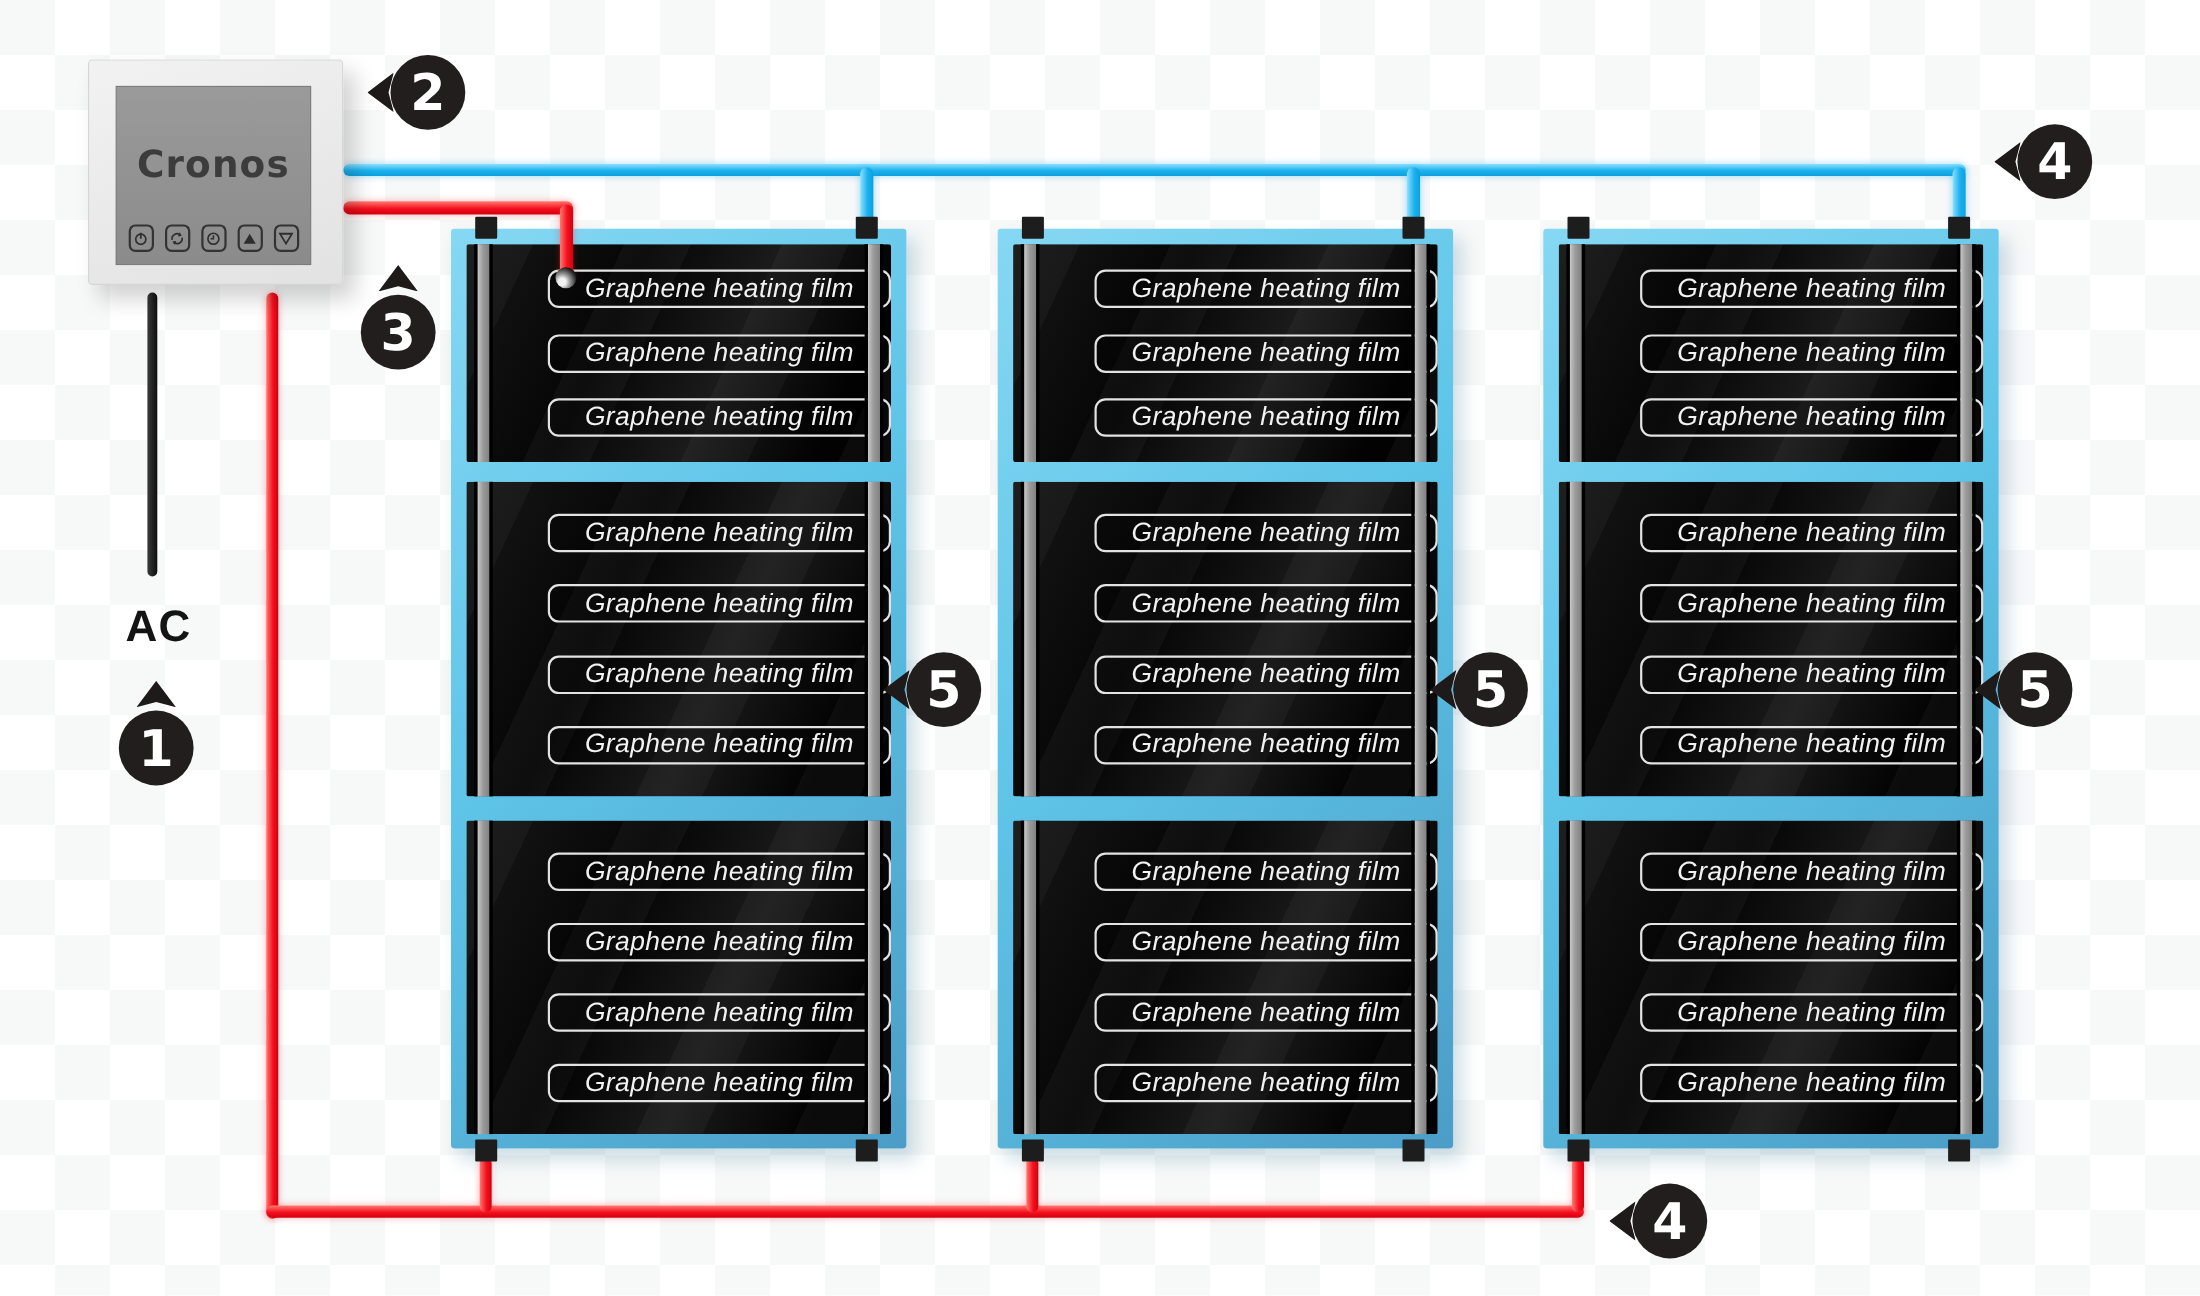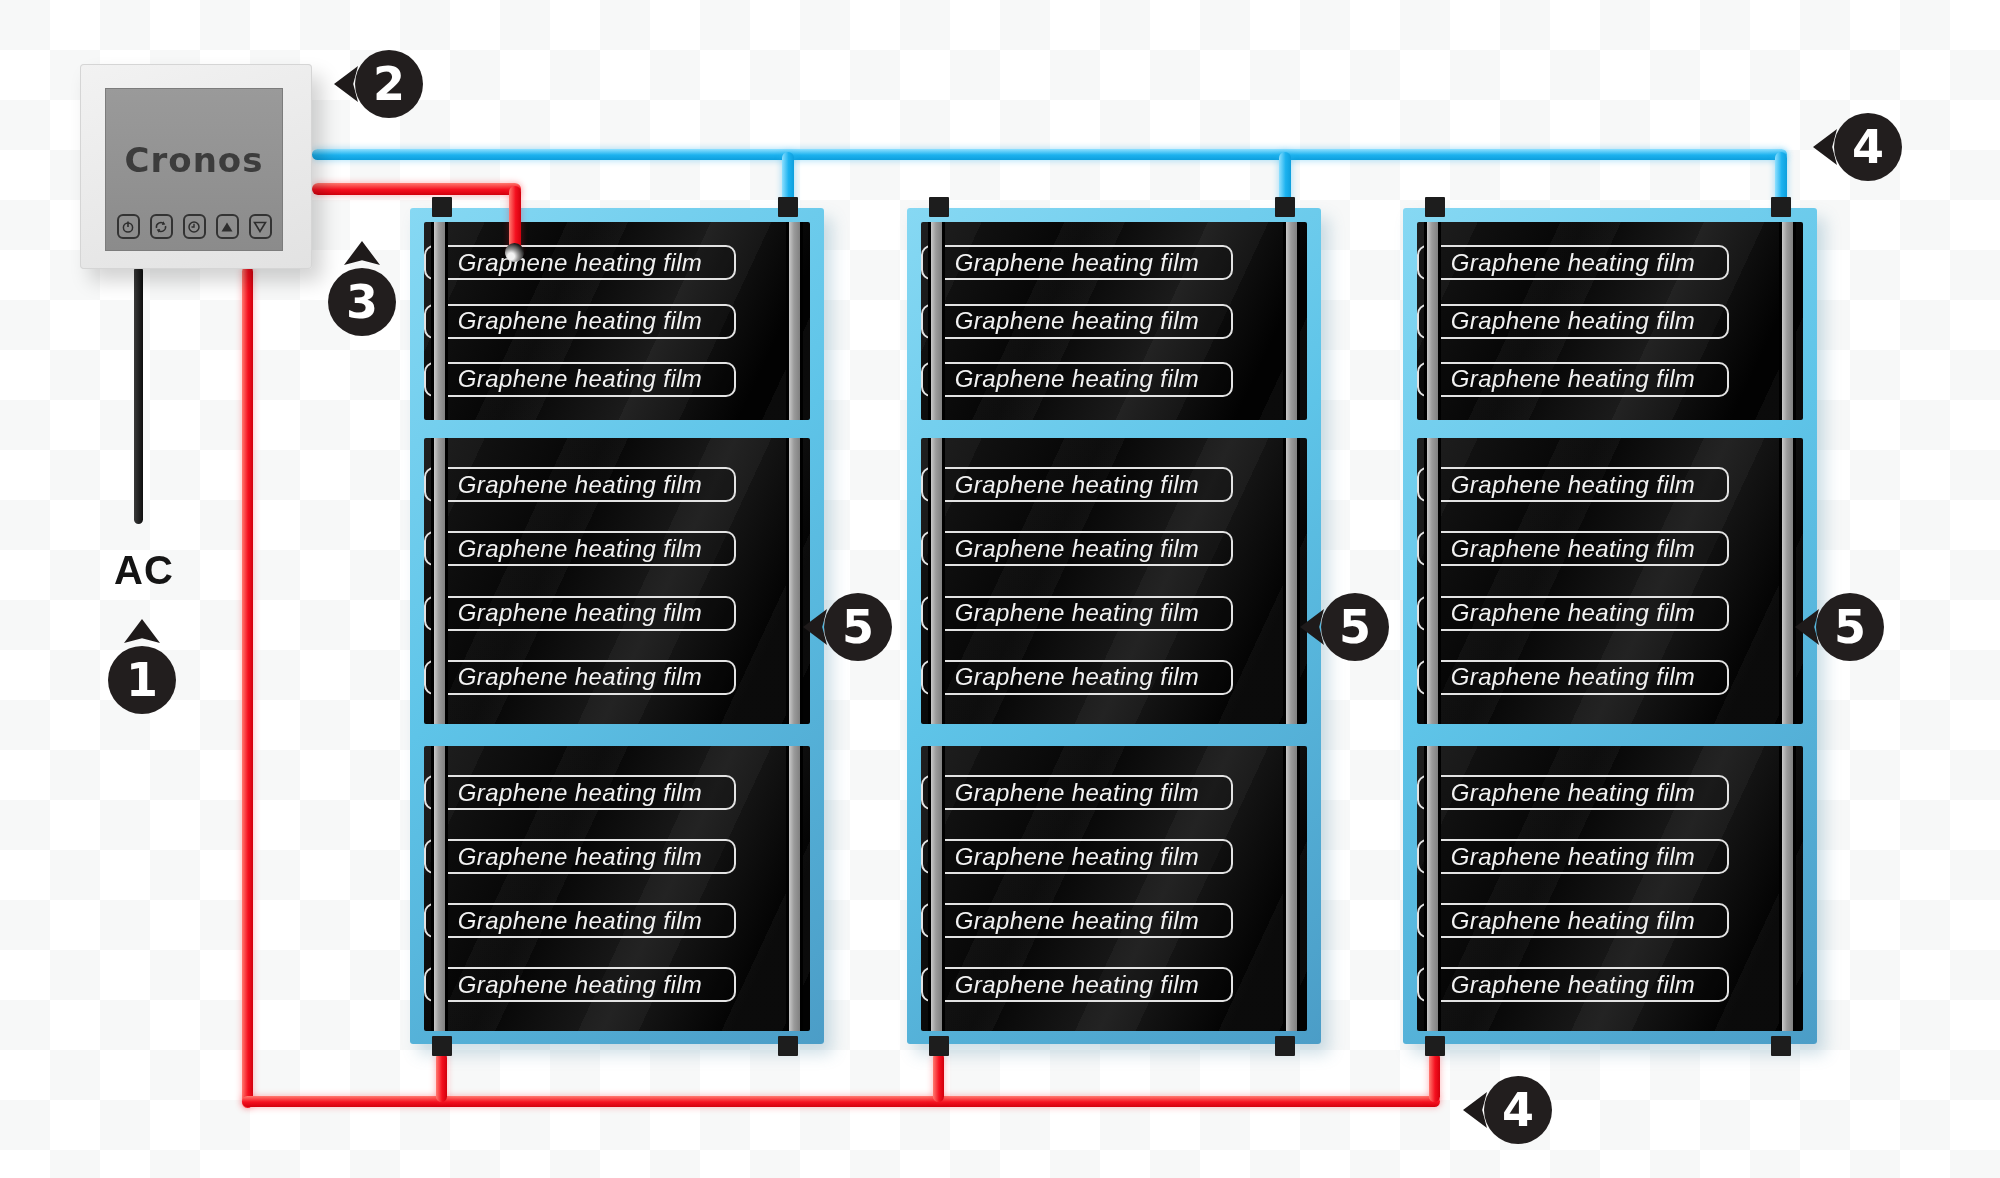--- a/index.html
+++ b/index.html
@@ -5,21 +5,21 @@
   html,body{margin:0;padding:0;background:#fff;}
   .canvas{
     position:relative;width:2000px;height:1178px;overflow:hidden;
     font-family:"Liberation Sans",sans-serif;
     background-color:#ffffff;
     background-image:conic-gradient(from 90deg,#f7f8f8 25%,#ffffff 0 50%,#f7f8f8 0 75%,#ffffff 0);
     background-size:100px 100px;
   }
 
   
-  .stat{position:absolute;left:80px;top:64px;width:232px;height:205px;background:linear-gradient(160deg,#f2f2f2,#e2e2e2);
+  .stat{position:absolute;left:80px;top:54px;width:232px;height:205px;background:linear-gradient(160deg,#f2f2f2,#e2e2e2);
     border-radius:4px;box-shadow:10px 12px 20px rgba(0,0,0,.18),inset 0 0 0 1px #d5d5d5;z-index:6;}
   .stat-screen{position:absolute;left:25px;top:24px;width:178px;height:163px;
     background:linear-gradient(180deg,#9a9a9a,#8b8b8b);box-shadow:inset 0 0 0 1px #7c7c7c;}
   .brand{position:absolute;left:0;right:0;top:52px;text-align:center;font-size:34px;font-weight:bold;
     color:#3c3c3c;letter-spacing:1px;font-family:"DejaVu Sans","Liberation Sans",sans-serif;}
   .btn-row{position:absolute;left:0;right:0;bottom:12px;display:flex;justify-content:center;gap:10px;}
   .tbtn{width:23px;height:25px;border:2px solid #333;border-radius:6px;background:transparent;
     display:flex;align-items:center;justify-content:center;padding:0;cursor:pointer;}
   .tbtn svg{display:block;}
 
@@ -61,21 +61,21 @@
     background:
       repeating-linear-gradient(115deg,rgba(255,255,255,.035) 0 55px,rgba(255,255,255,0) 55px 130px),
       linear-gradient(115deg,#171717 0%,#050505 35%,#1b1b1b 60%,#020202 85%);}
   .sec0{height:198px;margin-bottom:18px;}
   .sec1{height:286px;margin-bottom:22px;}
   .sec2{height:285px;}
   .busbar{position:absolute;top:0;bottom:0;width:11px;
     background:linear-gradient(90deg,#c9c9c9,#9b9b9b 45%,#818181);}
   .busbar.bleft{left:7px;border-left:3px solid #000;border-right:3px solid #000;}
   .busbar.bright{right:7px;border-left:3px solid #000;border-right:3px solid #000;}
-  .strips{flex:1;display:flex;flex-direction:column;justify-content:space-evenly;align-items:flex-start;}
+  .strips{flex:1;display:flex;flex-direction:column;justify-content:space-evenly;align-items:flex-end;}
   .strip{width:308px;height:31px;border:2px solid #e3e3e3;border-radius:10px;
     display:flex;align-items:center;justify-content:center;background:rgba(0,0,0,.25);}
   .strip span{font-style:italic;font-size:24px;color:#f2f2f2;letter-spacing:.4px;white-space:nowrap;}
   .conn{position:absolute;width:20px;height:20px;background:#1d1d1d;z-index:3;border-radius:1px;}
   .conn.tl{left:22px;top:-11px;} .conn.tr{left:368px;top:-11px;}
   .conn.bl{left:22px;bottom:-12px;} .conn.br{left:368px;bottom:-12px;}
 
   
   .marker{position:absolute;z-index:5;display:flex;align-items:center;}
   .marker.vert{flex-direction:column;}

